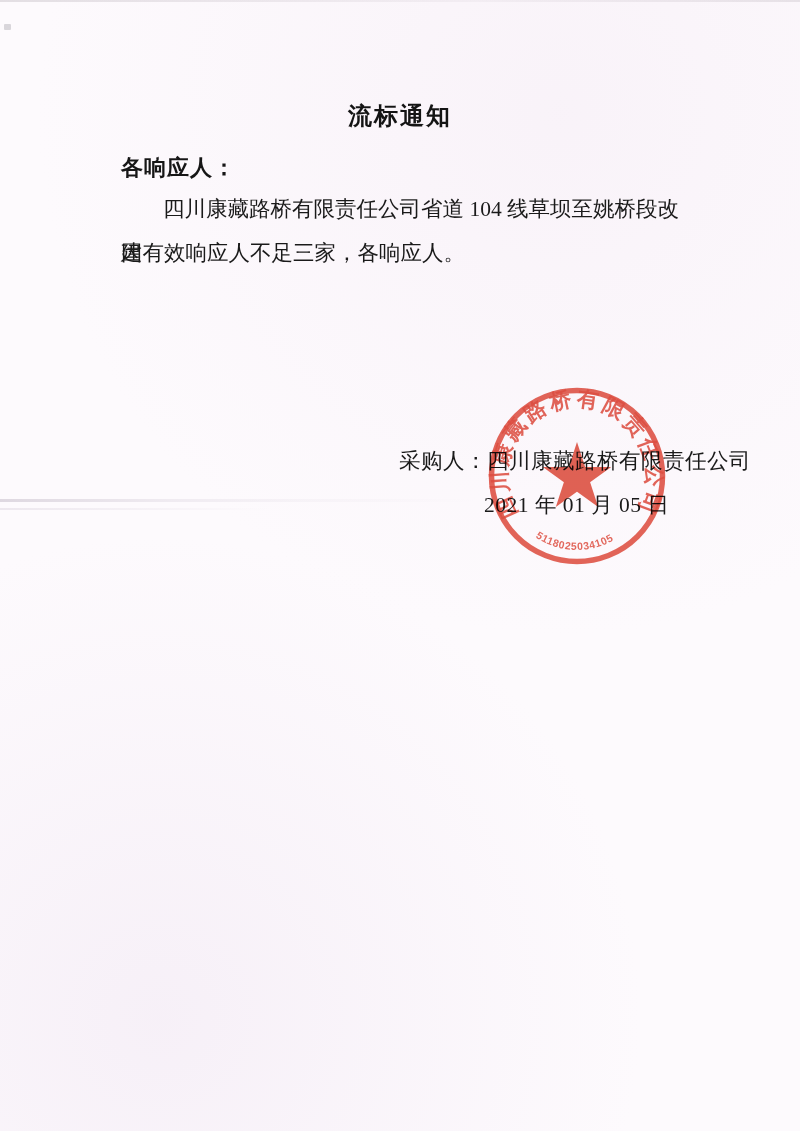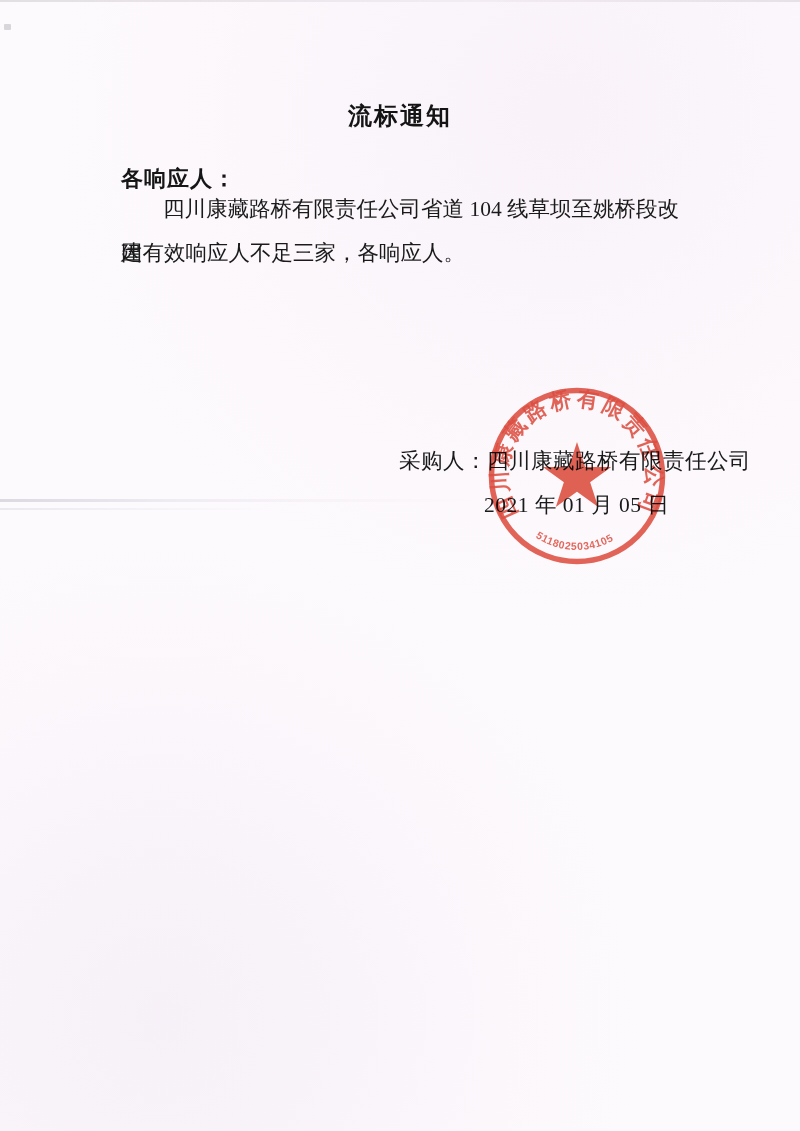--- a/index.html
+++ b/index.html
@@ -26,21 +26,21 @@
     position:absolute;left:4px;top:24px;width:7px;height:6px;
     background:rgba(150,145,155,.35);border-radius:1px;
   }
   .title{
     position:absolute;left:0;top:100px;width:100%;
     margin:0;text-align:center;
     font-size:24px;font-weight:bold;letter-spacing:2px;
     color:#141414;
   }
   .salutation{
-    position:absolute;left:121px;top:164px;
+    position:absolute;left:121px;top:153px;
     font-size:22px;font-weight:bold;letter-spacing:1px;
     color:#161616;
   }
   .para{
     position:absolute;left:121px;top:188px;width:558px;
     font-size:21.5px;color:#1a1a1a;
   }
   .para .line{
     height:43.5px;line-height:43.5px;white-space:nowrap;
   }

